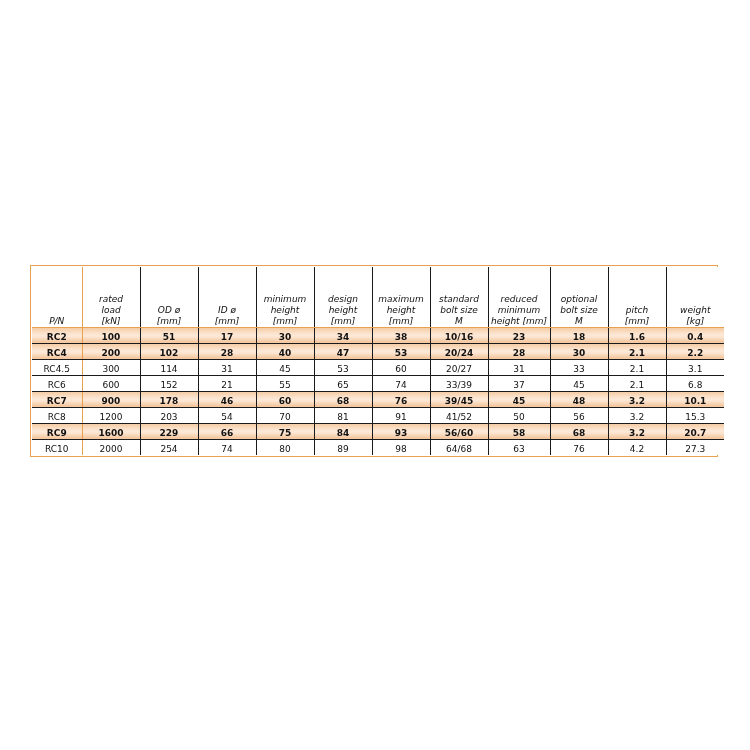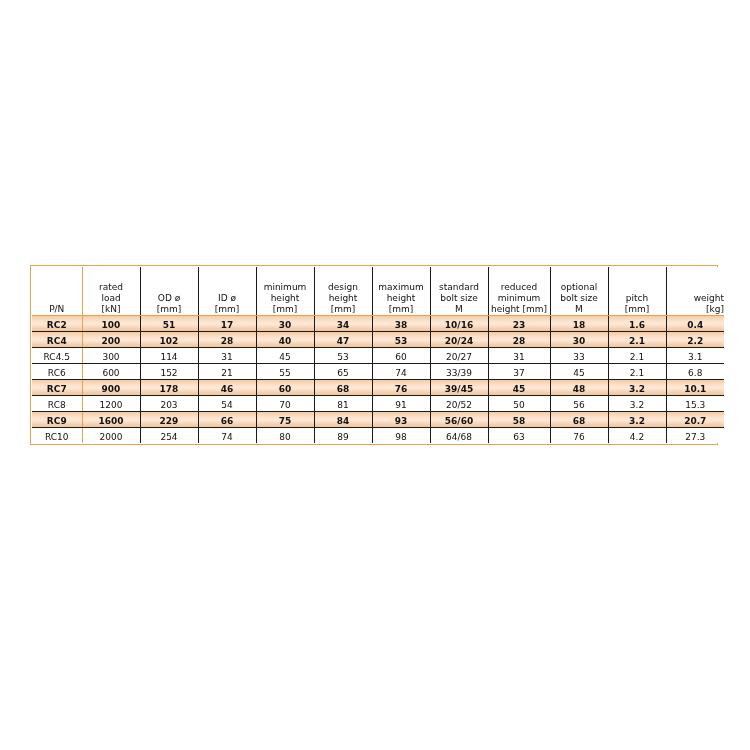--- a/index.html
+++ b/index.html
@@ -44,36 +44,37 @@
     padding: 0;
     margin: 0;
     color: #111111;
     font-size: 9px;
     line-height: 11px;
     box-sizing: border-box;
   }
 
   
   thead th {
-    height: 48px;
+    height: 60px;
     vertical-align: bottom;
     padding-bottom: 2px;
     font-weight: normal;
     font-size: 8.5px;
     line-height: 11px;
     border-right: 1.2px solid #1a1a1a;
     border-bottom: 1.6px solid #E8A14E;
     background: #ffffff;
     white-space: nowrap;
+    font-style: italic;
   }
   thead th:first-child {
     border-right: 1.2px solid #E8A14E;
     margin-left: 32px;
   }
-  thead th:last-child { border-right: none; text-align: right; }
+  thead th:last-child { border-right: none; }
 
   thead th .hl { display: block; }
 
   
   tbody td {
     height: 16px;
     font-size: 10px;
     line-height: 16px;
     border-right: 1.2px solid #1a1a1a;
     border-bottom: 1.3px solid #1a1a1a;
@@ -255,21 +256,21 @@
           <td>10.1</td>
         </tr>
         <tr class="even">
           <td class="pn">RC8</td>
           <td>1200</td>
           <td>203</td>
           <td>54</td>
           <td>70</td>
           <td>81</td>
           <td>91</td>
-          <td>20/52</td>
+          <td>41/52</td>
           <td>50</td>
           <td>56</td>
           <td>3.2</td>
           <td>15.3</td>
         </tr>
         <tr class="odd">
           <td class="pn">RC9</td>
           <td>1600</td>
           <td>229</td>
           <td>66</td>

